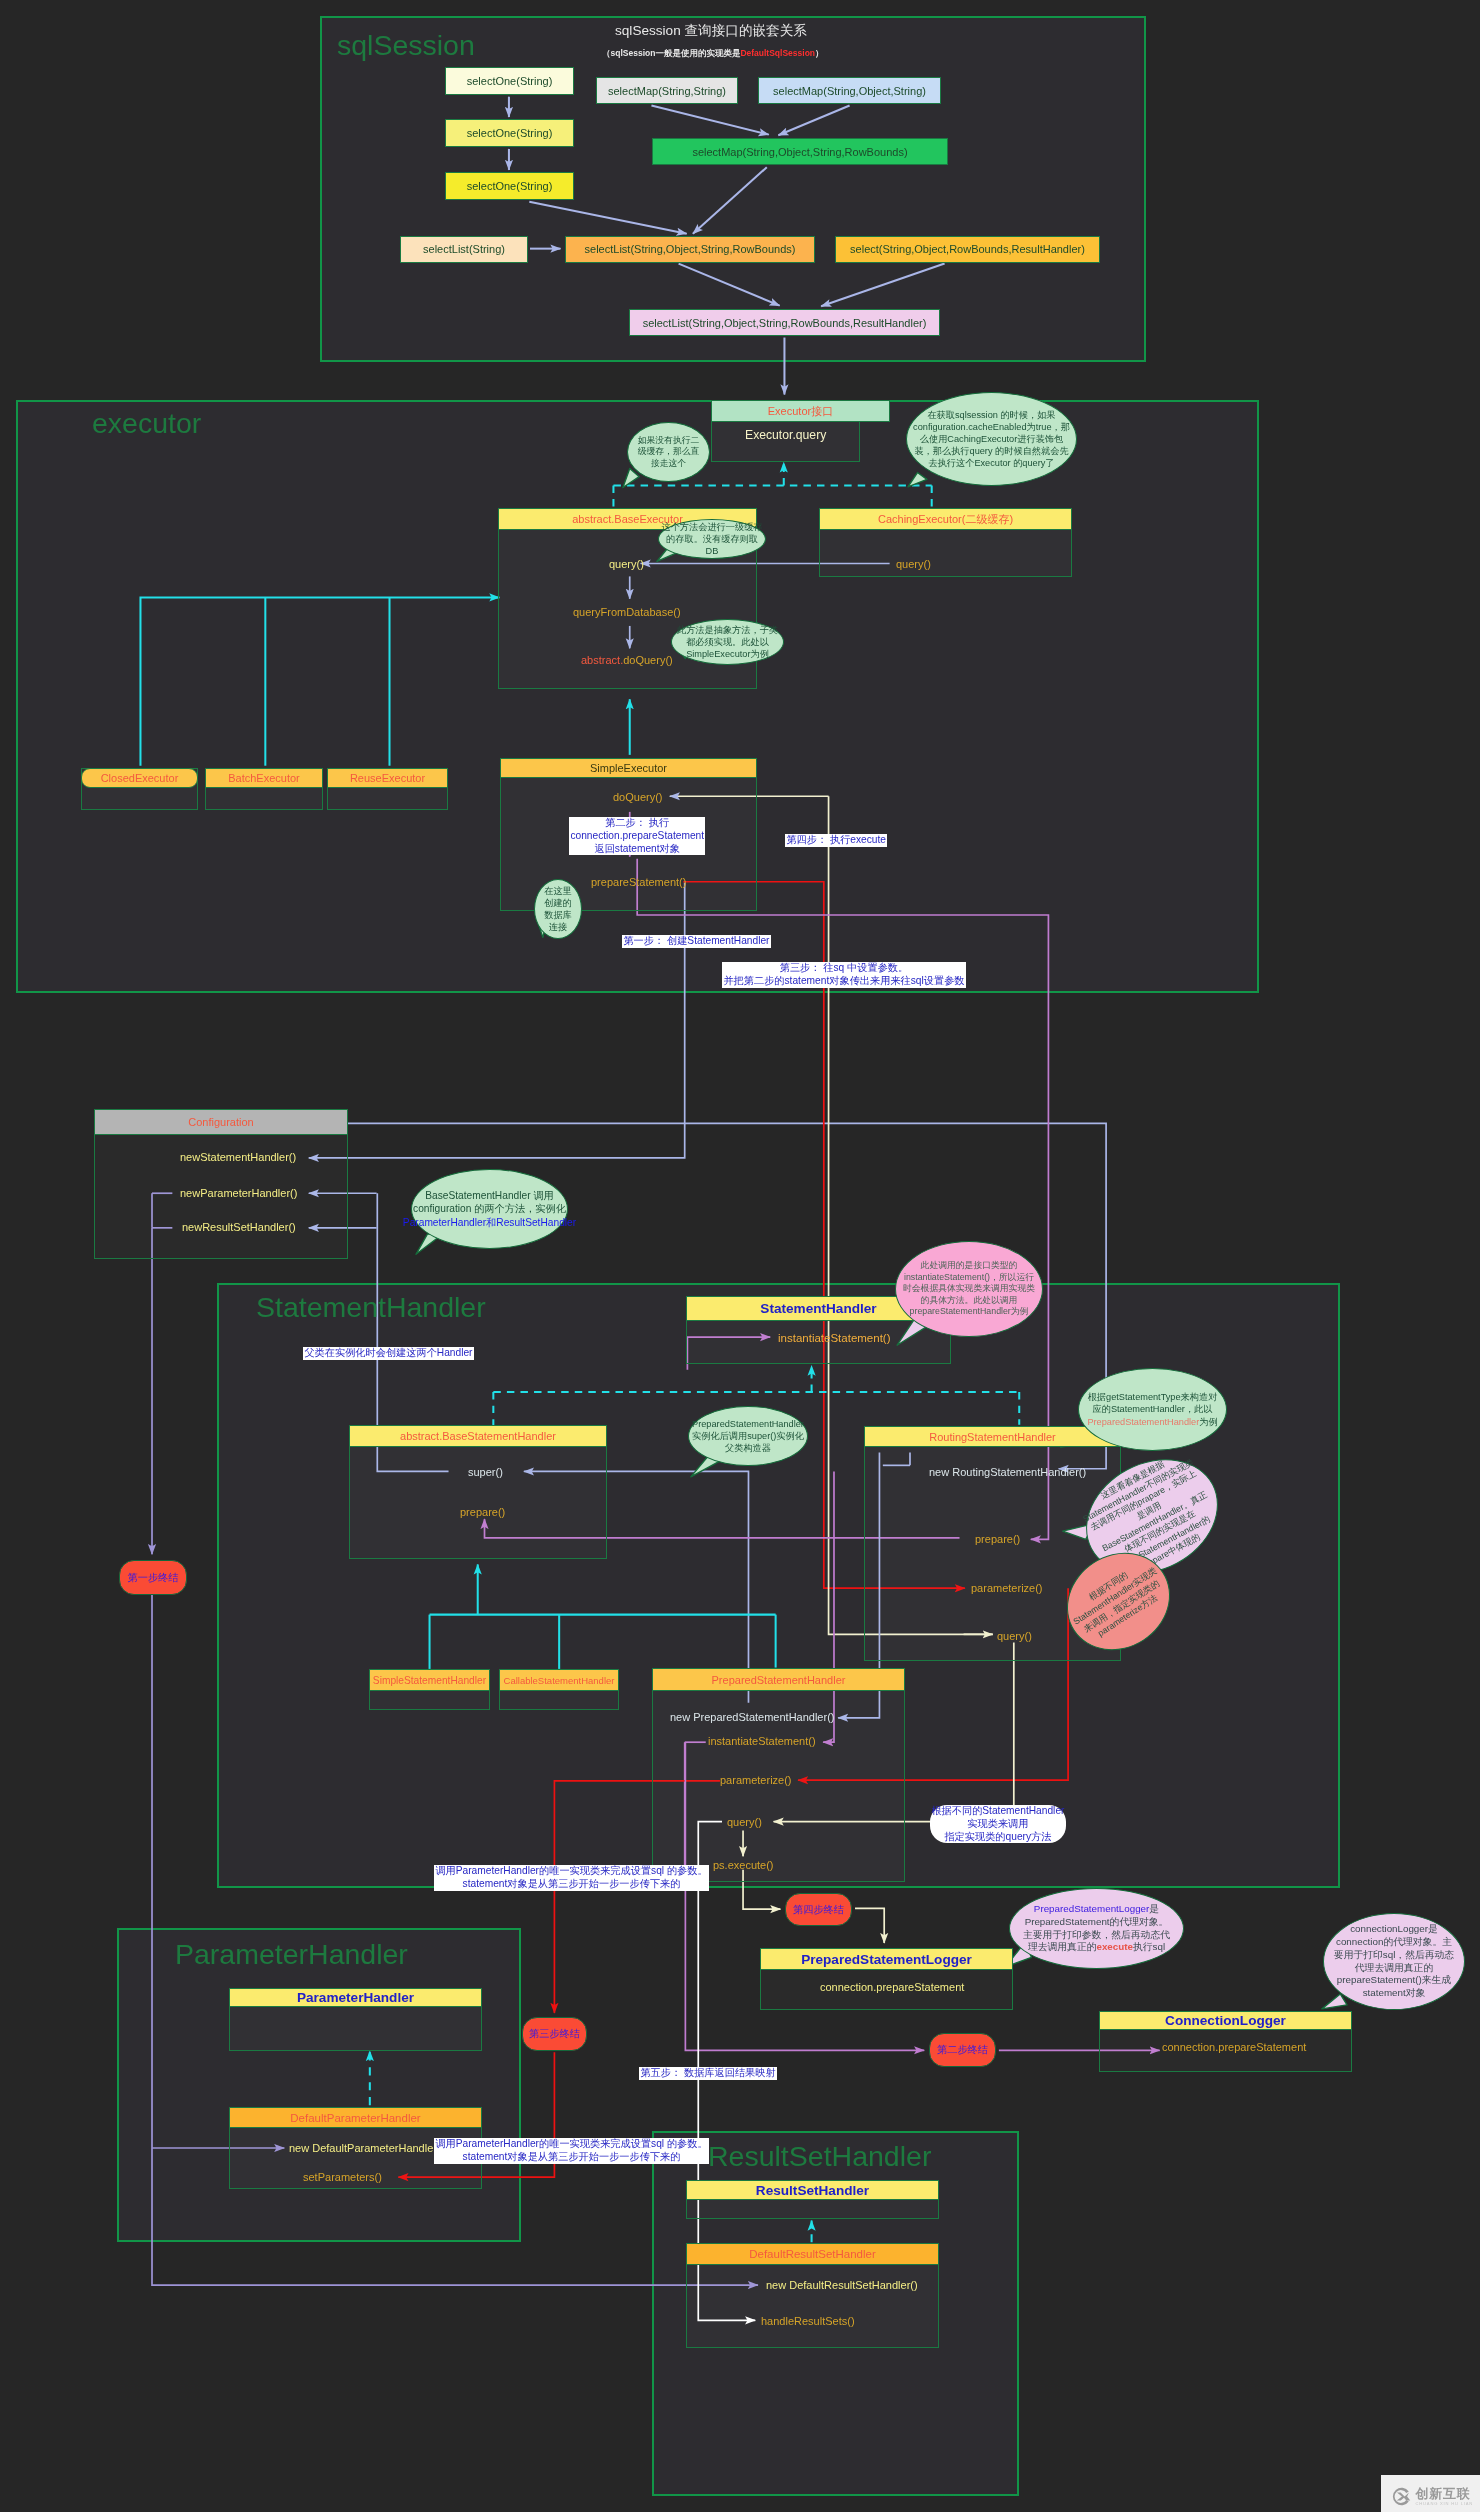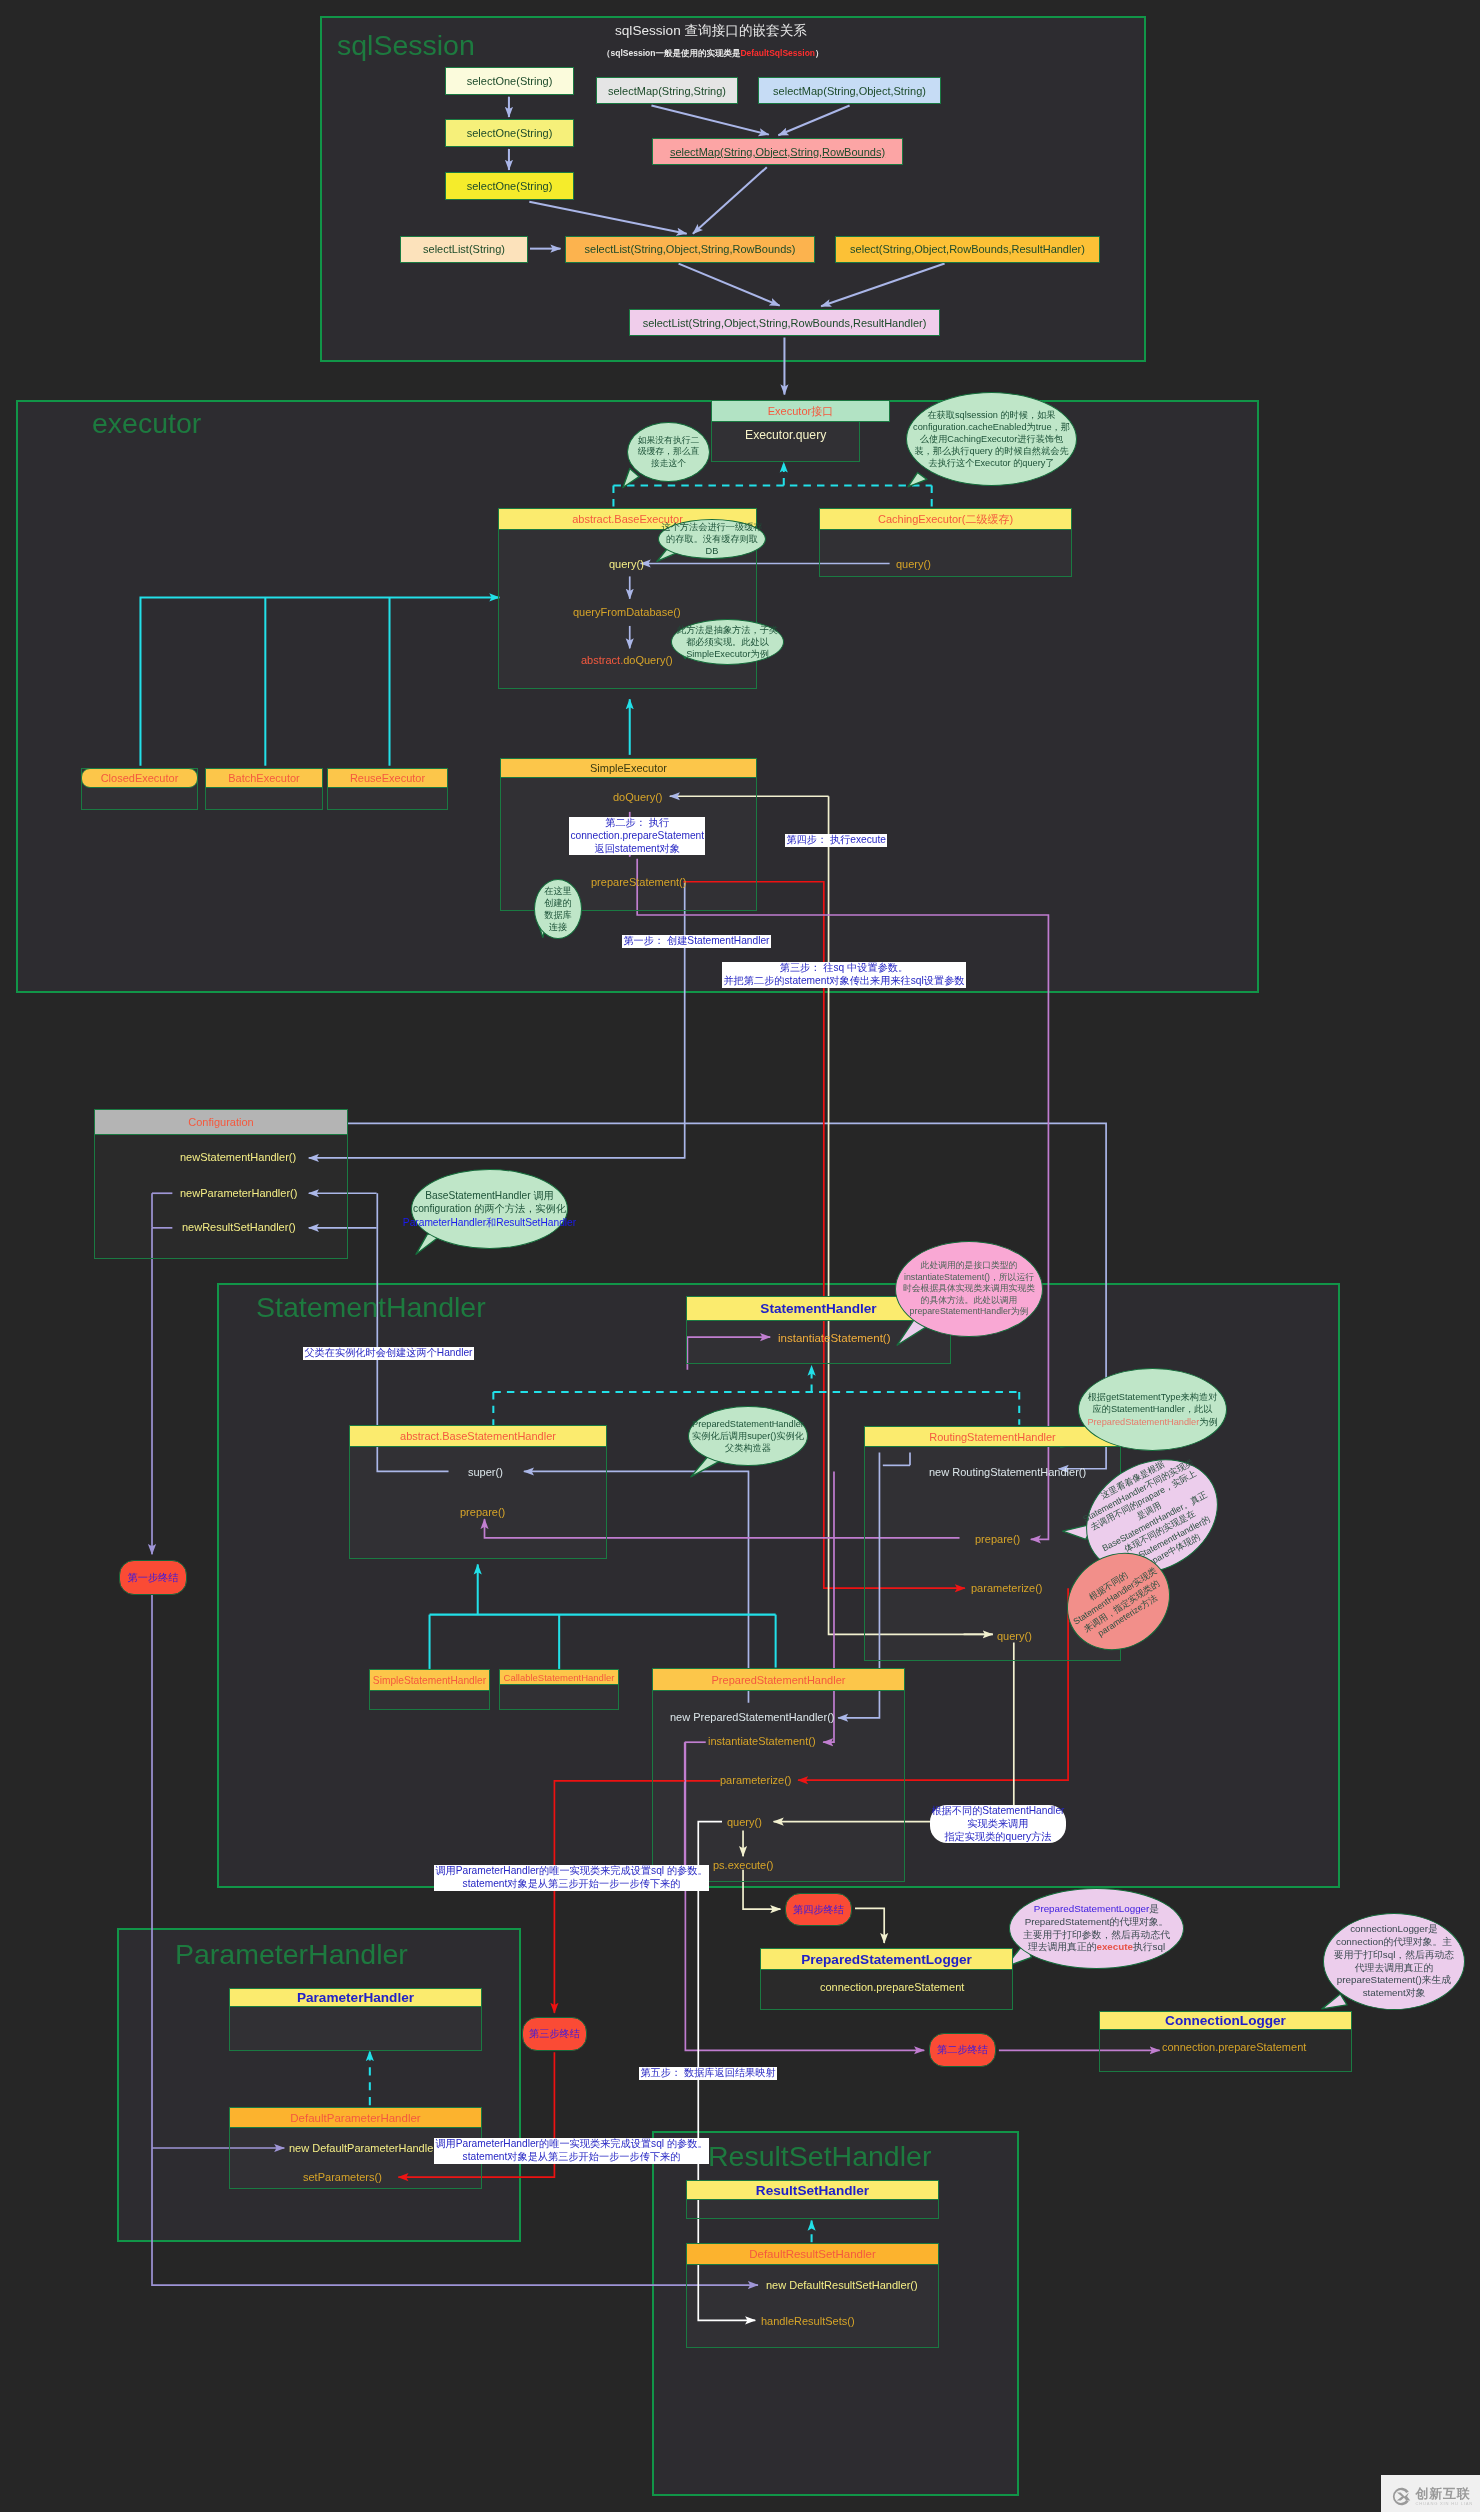--- a/index.html
+++ b/index.html
@@ -180,21 +180,21 @@
   <div style="position:absolute;left:615px;top:22px;font-size:13.6px;color:#e9e9e9;white-space:nowrap;">sqlSession 查询接口的嵌套关系</div>
   <div style="position:absolute;left:602px;top:48px;font-size:8.5px;color:#e9e9e9;white-space:nowrap;font-weight:bold;">
     <span>（sqlSession一般是使用的实现类是</span><span style="color:#ff2e2e;">DefaultSqlSession</span><span>）</span>
   </div>
 
   <div class="node" style="left:445px;top:67px;width:129px;height:28px;background:#fbfbdc;">selectOne(String)</div>
   <div class="node" style="left:445px;top:119px;width:129px;height:28px;background:#f6f07a;">selectOne(String)</div>
   <div class="node" style="left:445px;top:172px;width:129px;height:28px;background:#f5ec2b;">selectOne(String)</div>
   <div class="node" style="left:596px;top:77px;width:142px;height:27px;background:#e5e5e5;">selectMap(String,String)</div>
   <div class="node" style="left:758px;top:77px;width:183px;height:27px;background:#c6dcf5;">selectMap(String,Object,String)</div>
-  <div class="node" style="left:652px;top:138px;width:251px;height:27px;background:#fca5a5;text-decoration:underline;">selectMap(String,Object,String,RowBounds)</div>
+  <div class="node" style="left:652px;top:138px;width:296px;height:27px;background:#22c55e;">selectMap(String,Object,String,RowBounds)</div>
   <div class="node" style="left:400px;top:236px;width:128px;height:26.5px;background:#fce2bb;">selectList(String)</div>
   <div class="node" style="left:565px;top:236px;width:250px;height:26.5px;background:#fcb34e;">selectList(String,Object,String,RowBounds)</div>
   <div class="node" style="left:835px;top:236px;width:265px;height:26.5px;background:#fcc136;">select(String,Object,RowBounds,ResultHandler)</div>
   <div class="node" style="left:629px;top:309px;width:311px;height:27px;background:#f0cdeb;">selectList(String,Object,String,RowBounds,ResultHandler)</div>
 
   <div class="cls" style="left:711px;top:400px;width:149px;height:62px;"></div>
   <div class="clshd" style="left:711px;top:400px;width:179px;height:22px;background:#b2e3c4;color:#f4593f;">Executor接口</div>
   <div class="mlabel" style="left:745px;top:428px;color:#f6f3c8;font-size:12.2px;">Executor.query</div>
 
   <div class="cls" style="left:498px;top:508px;width:259px;height:181px;"></div>
@@ -295,21 +295,21 @@
   <div class="cls" style="left:864px;top:1426px;width:257px;height:235px;"></div>
   <div class="clshd" style="left:864px;top:1426px;width:257px;height:21px;background:#fbeb6e;color:#f4593f;">RoutingStatementHandler</div>
   <div class="mlabel" style="left:929px;top:1466px;color:#dce6ea;">new RoutingStatementHandler()</div>
   <div class="mlabel" style="left:975px;top:1533px;">prepare()</div>
   <div class="mlabel" style="left:971px;top:1582px;">parameterize()</div>
   <div class="mlabel" style="left:997px;top:1630px;">query()</div>
 
   <div class="cls" style="left:369px;top:1669px;width:121px;height:41px;"></div>
   <div class="clshd" style="left:369px;top:1669px;width:121px;height:22px;background:#fcc64a;color:#f4593f;font-size:10.2px;">SimpleStatementHandler</div>
   <div class="cls" style="left:499px;top:1669px;width:120px;height:41px;"></div>
-  <div class="clshd" style="left:499px;top:1669px;width:120px;height:16px;background:#fcc64a;color:#f4593f;font-size:9.5px;">CallableStatementHandler</div>
+  <div class="clshd" style="left:499px;top:1669px;width:120px;height:22px;background:#fcc64a;color:#f4593f;font-size:9.5px;">CallableStatementHandler</div>
 
   <div class="cls" style="left:652px;top:1668px;width:253px;height:214px;"></div>
   <div class="clshd" style="left:652px;top:1668px;width:253px;height:23px;background:#fcc64a;color:#f4593f;">PreparedStatementHandler</div>
   <div class="mlabel" style="left:670px;top:1711px;color:#dce6ea;">new PreparedStatementHandler()</div>
   <div class="mlabel" style="left:708px;top:1735px;">instantiateStatement()</div>
   <div class="mlabel" style="left:720px;top:1774px;">parameterize()</div>
   <div class="mlabel" style="left:727px;top:1816px;">query()</div>
   <div class="mlabel" style="left:713px;top:1859px;">ps.execute()</div>
 
   <div class="cls" style="left:229px;top:1988px;width:253px;height:63px;"></div>

